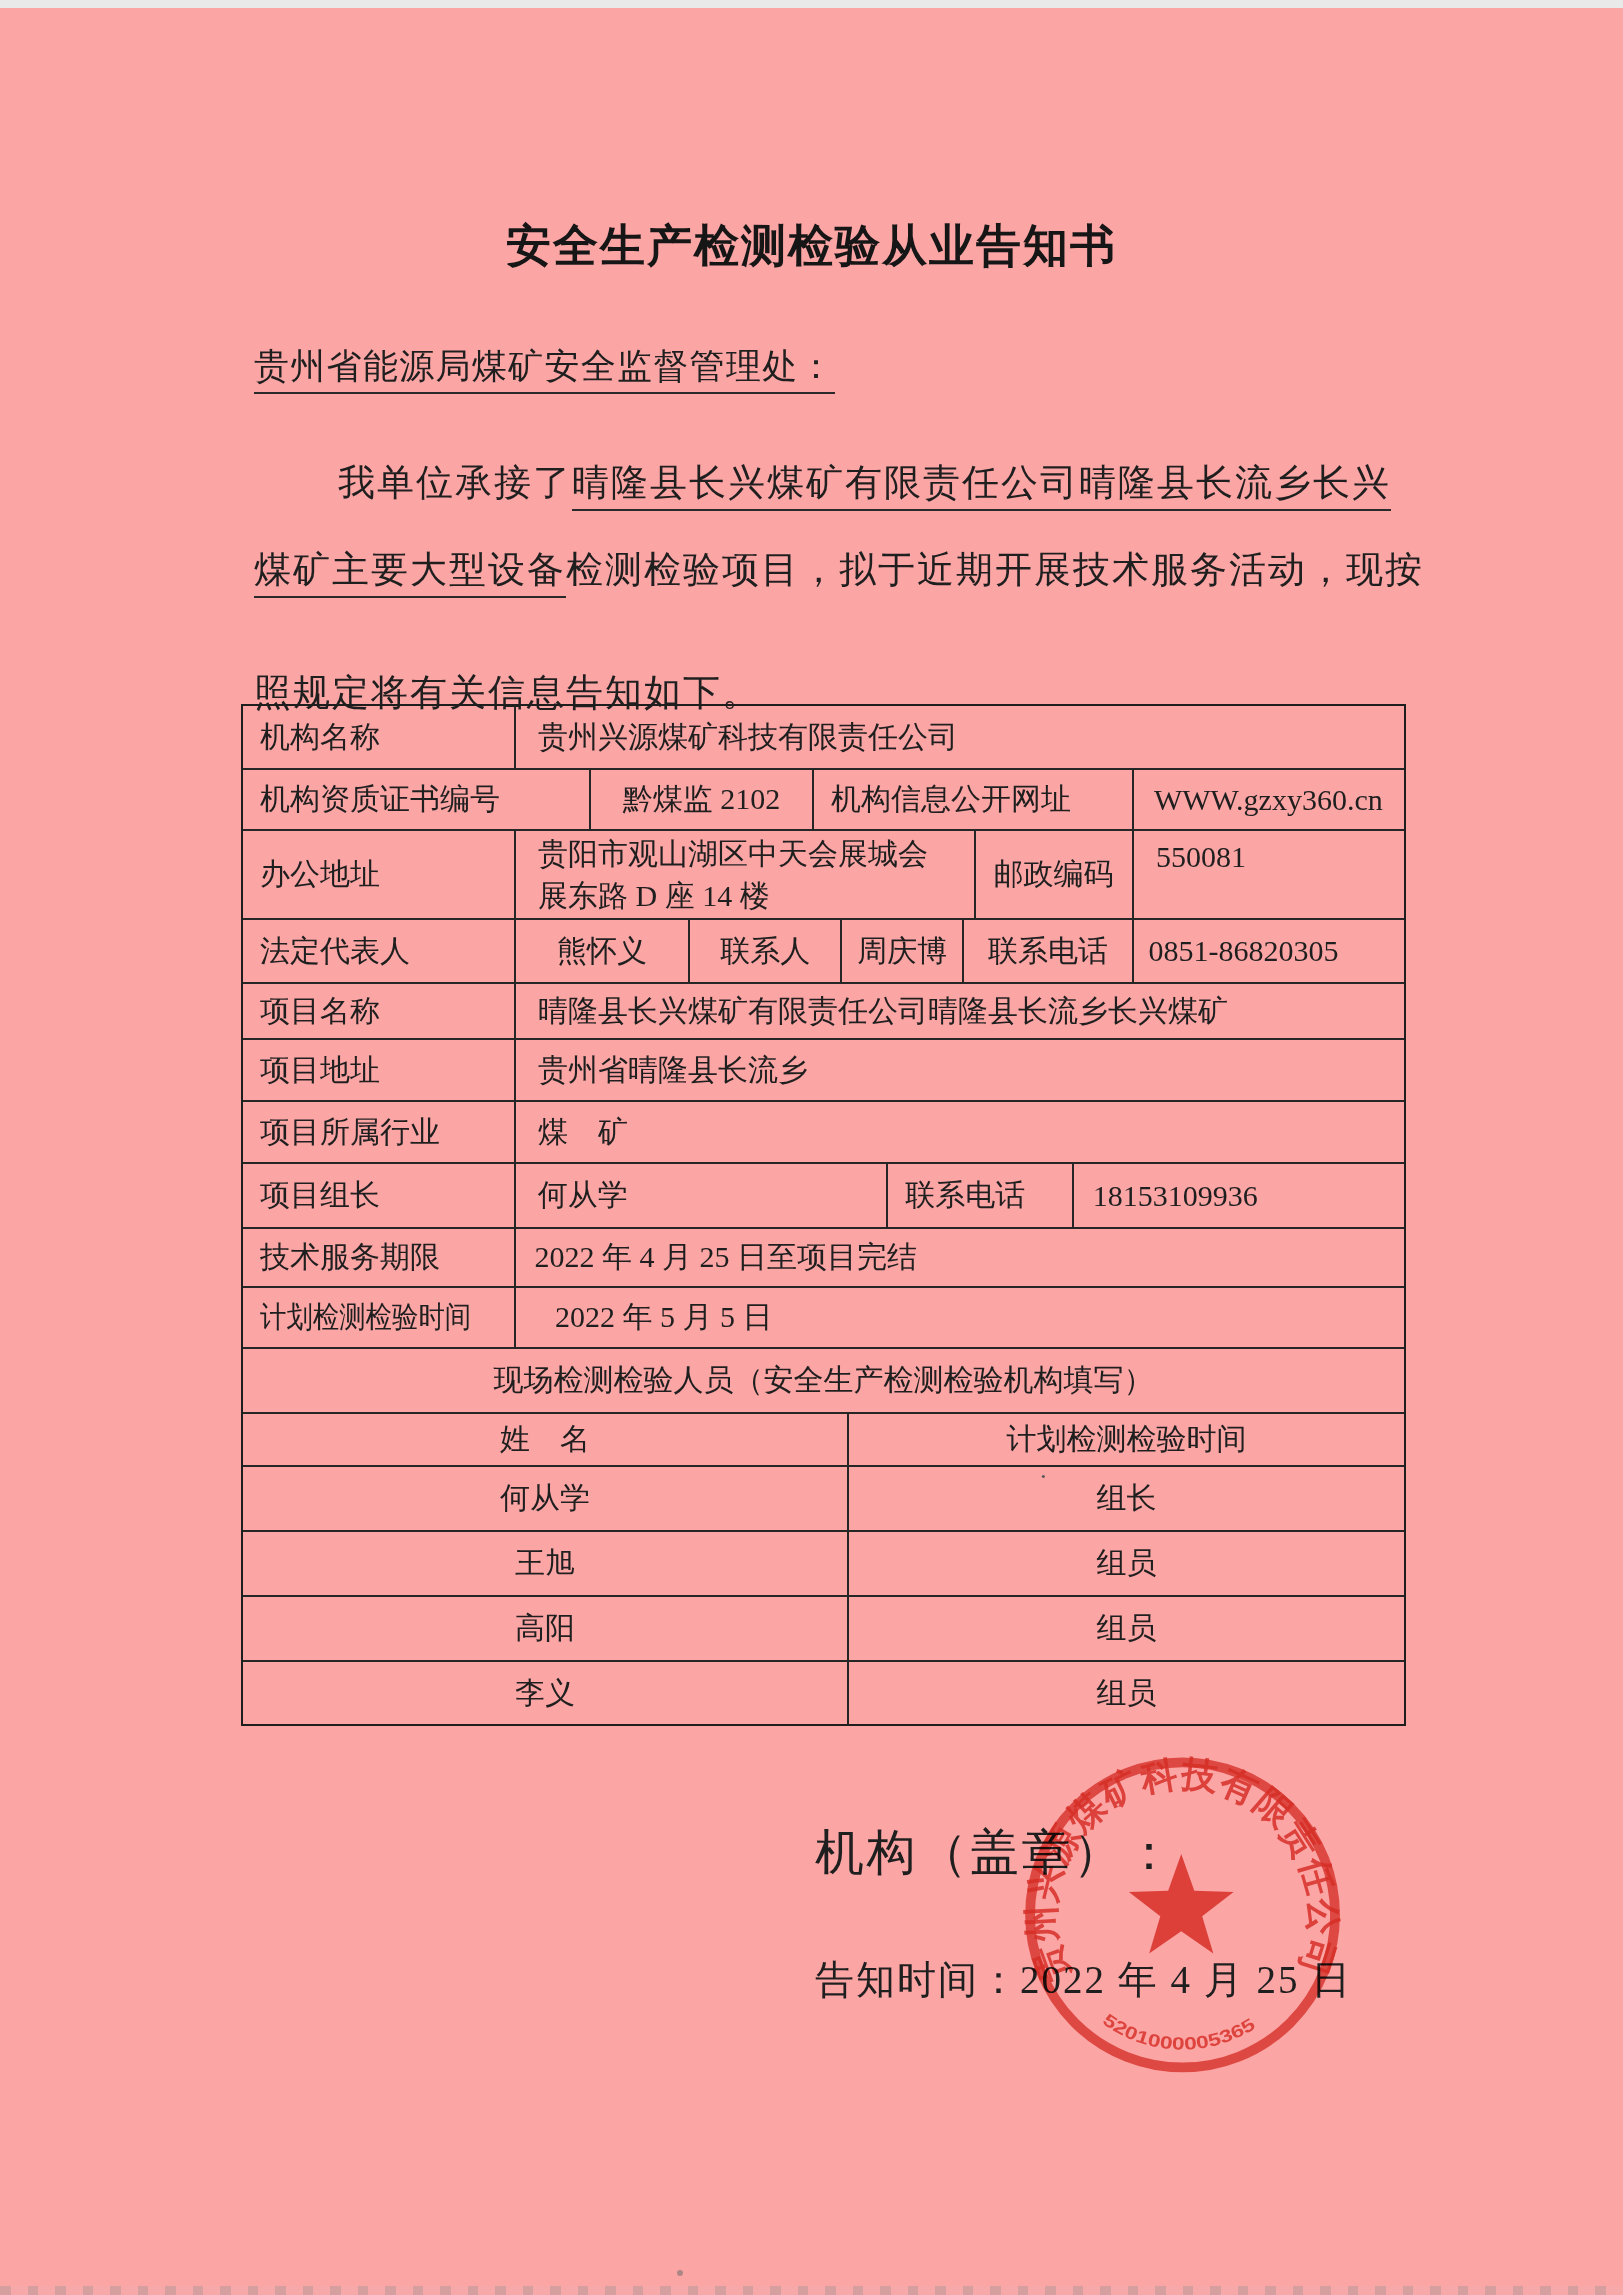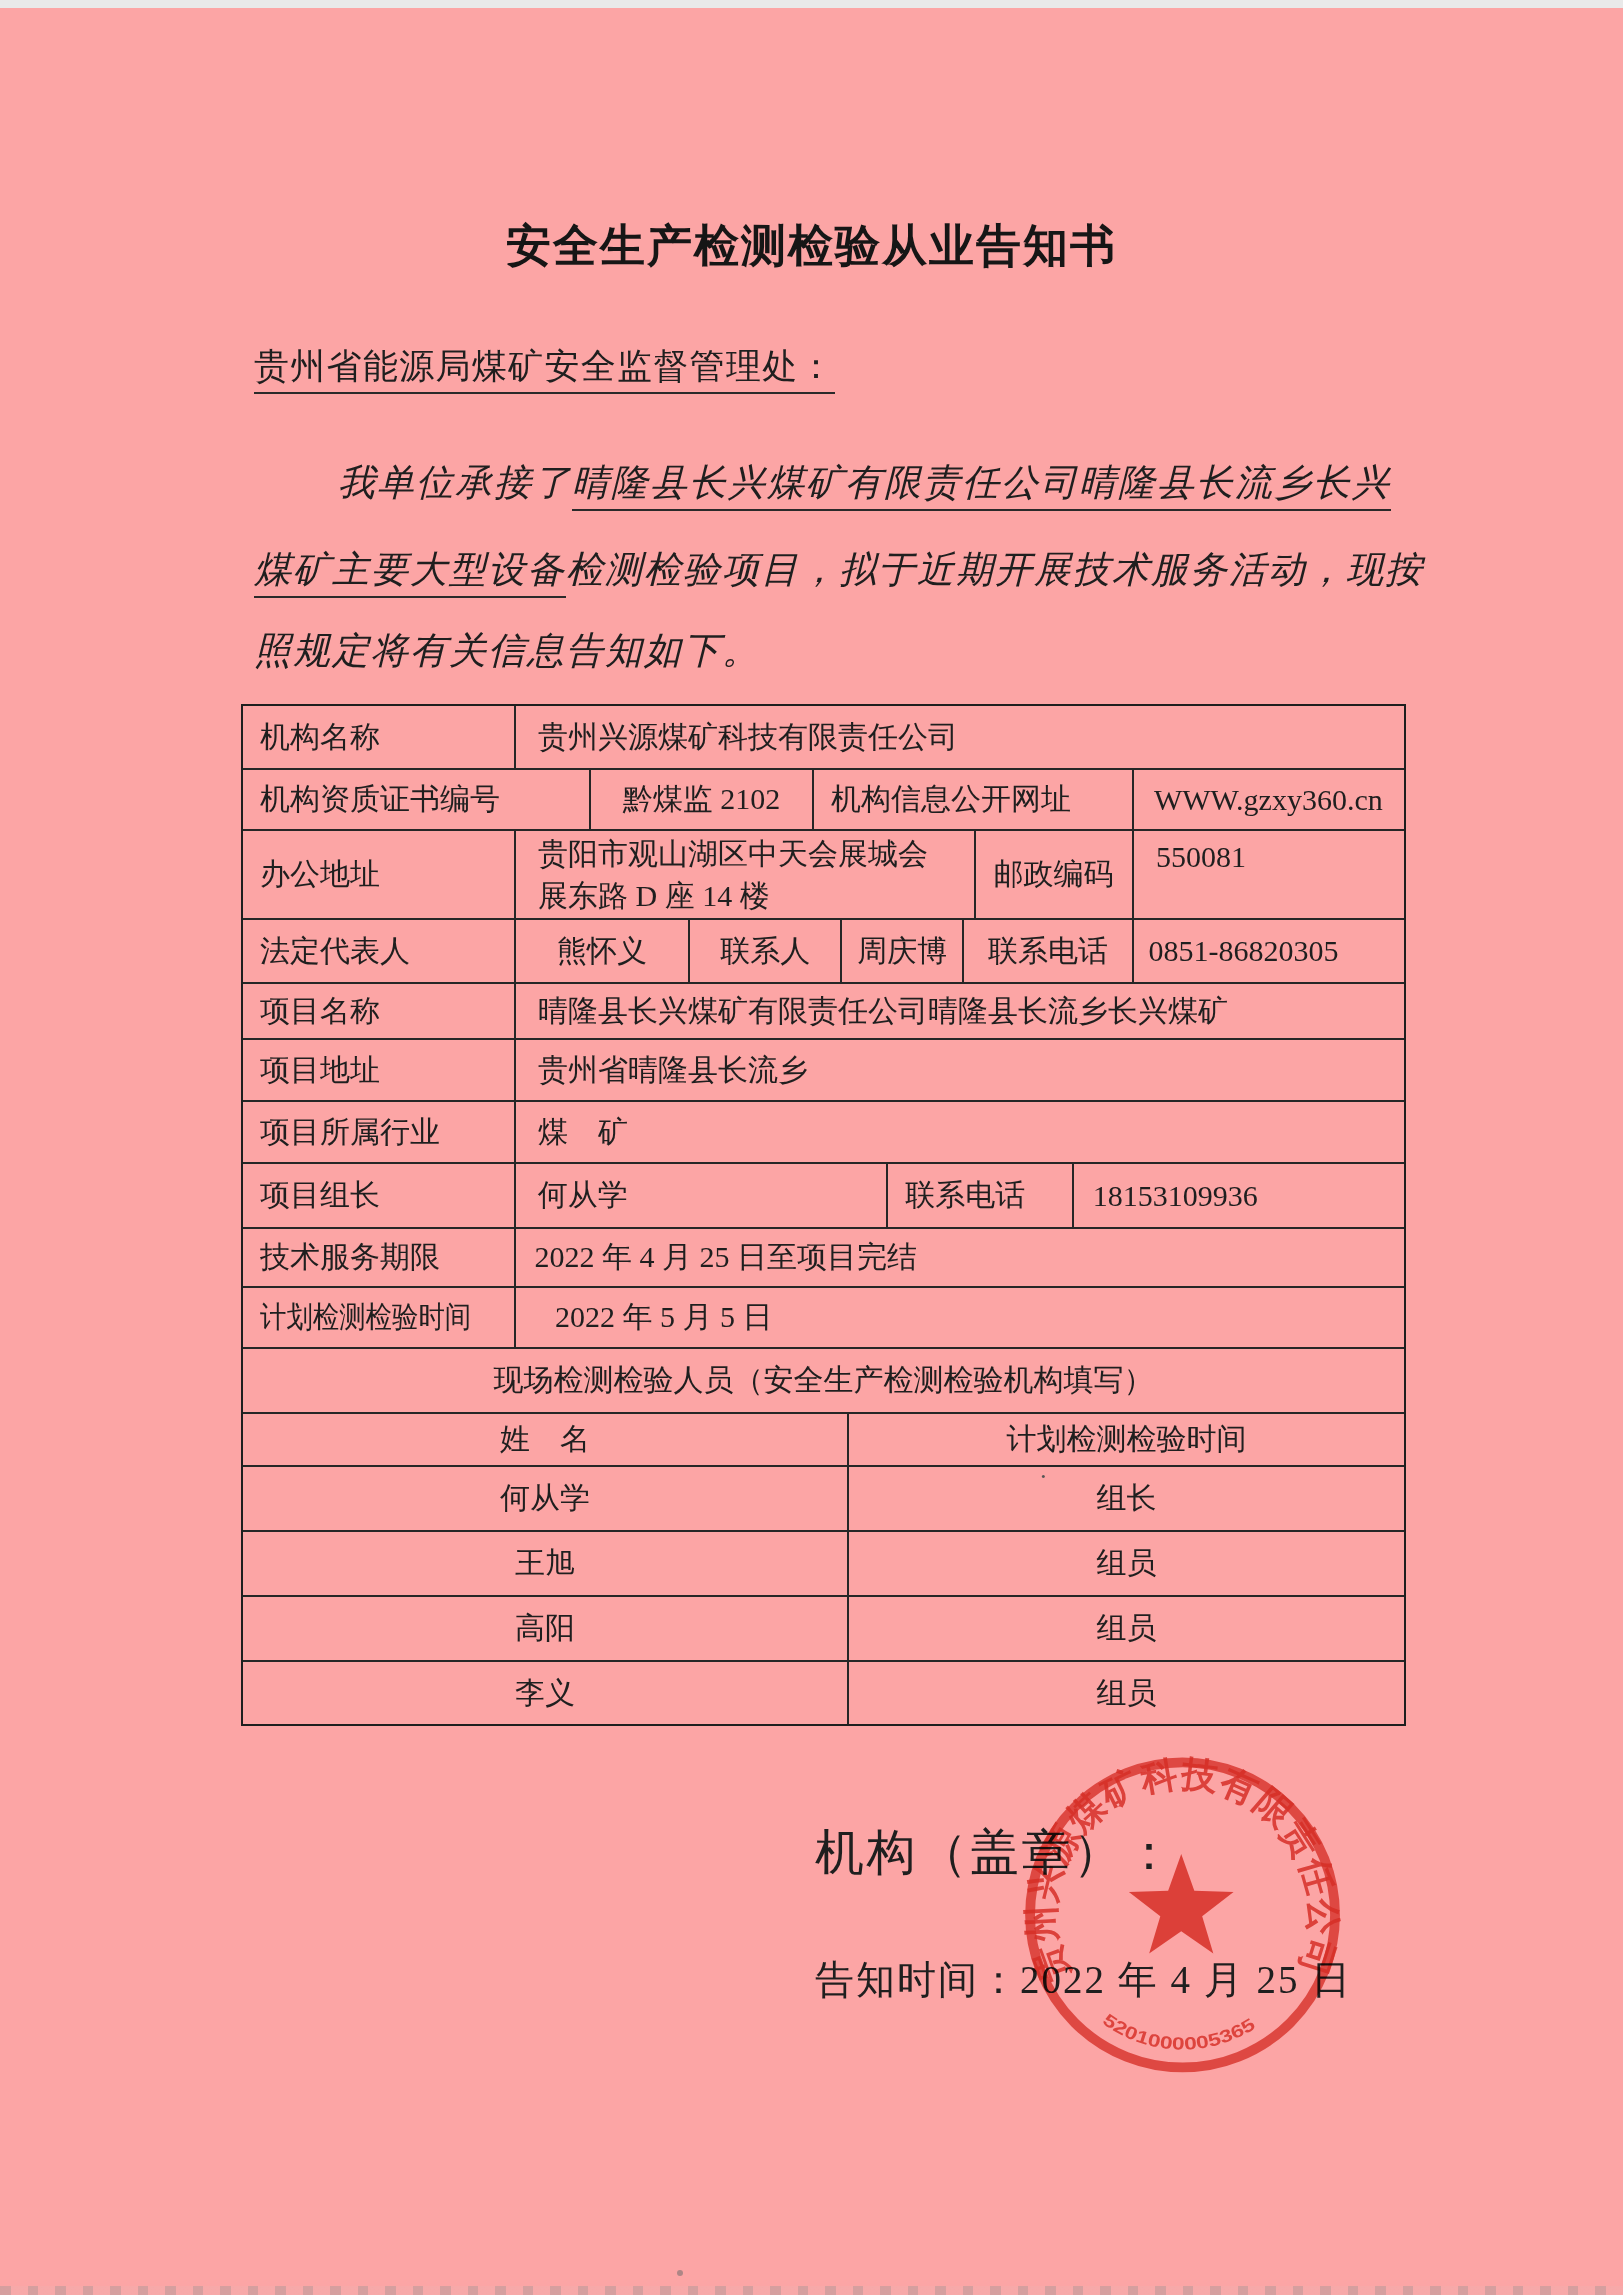--- a/index.html
+++ b/index.html
@@ -21,25 +21,25 @@
   }
   
   .addressee{
     position:absolute;left:254px;top:335px;
     font-size:35px;letter-spacing:1.3px;
   }
   .u4{border-bottom:2.6px solid #2a2a2a;padding-bottom:5.9px;}
   
   .para-line{
     position:absolute;left:254px;
-    font-size:37px;letter-spacing:2px;white-space:nowrap;font-style:italic;
+    font-size:37px;letter-spacing:2px;white-space:nowrap;
   }
   .p-l1{top:450px;}
   .p-l2{top:537px;}
-  .p-l3{top:618px;}
+  .p-l3{top:660px;}
   .lead{padding-left:84px;}
   
   .tbl{
     position:absolute;left:241px;top:696px;width:1165px;
     border:2.6px solid #1e1e1e;box-sizing:border-box;
     font-size:30px;
   }
   .tr{display:flex;border-top:2.6px solid #262626;}
   .tr:first-child{border-top:none;}
   .td{

